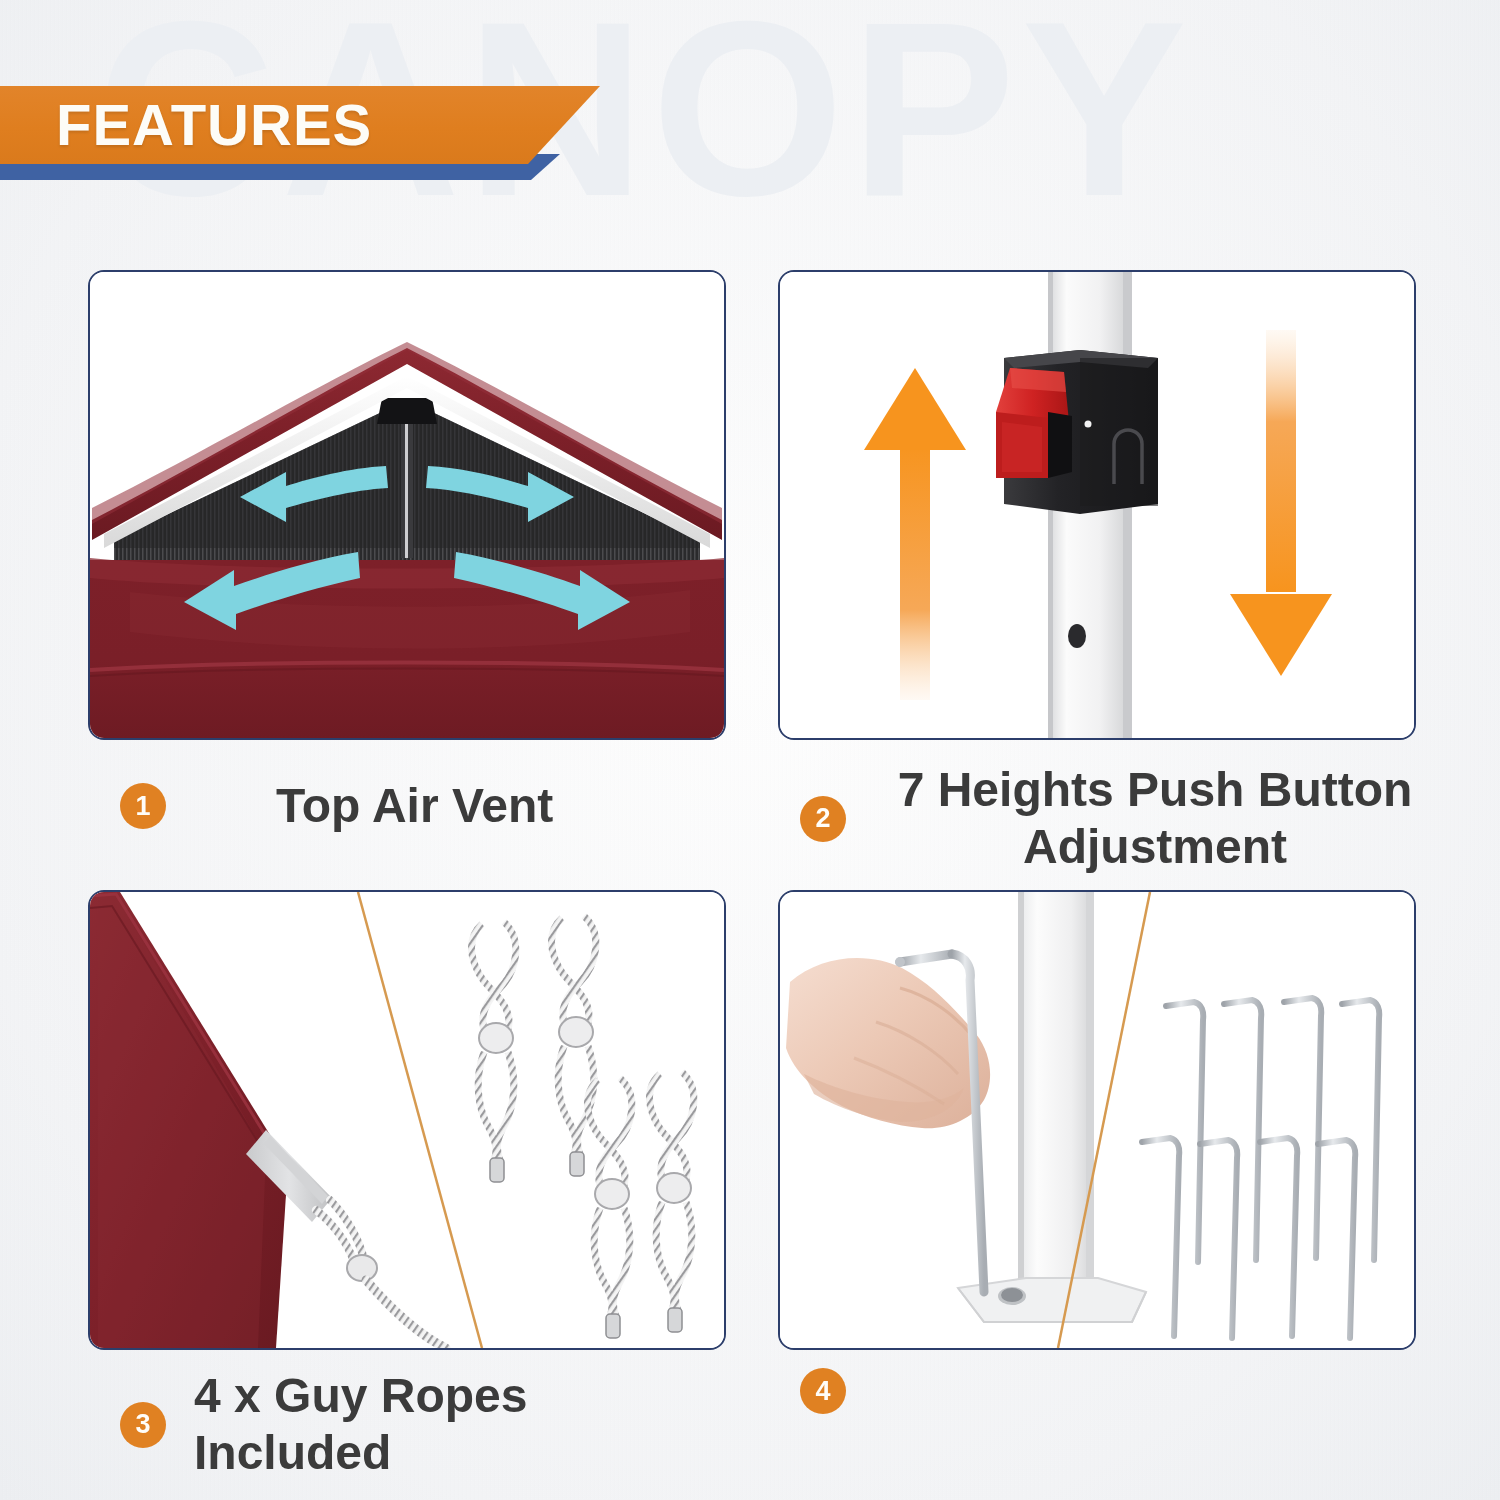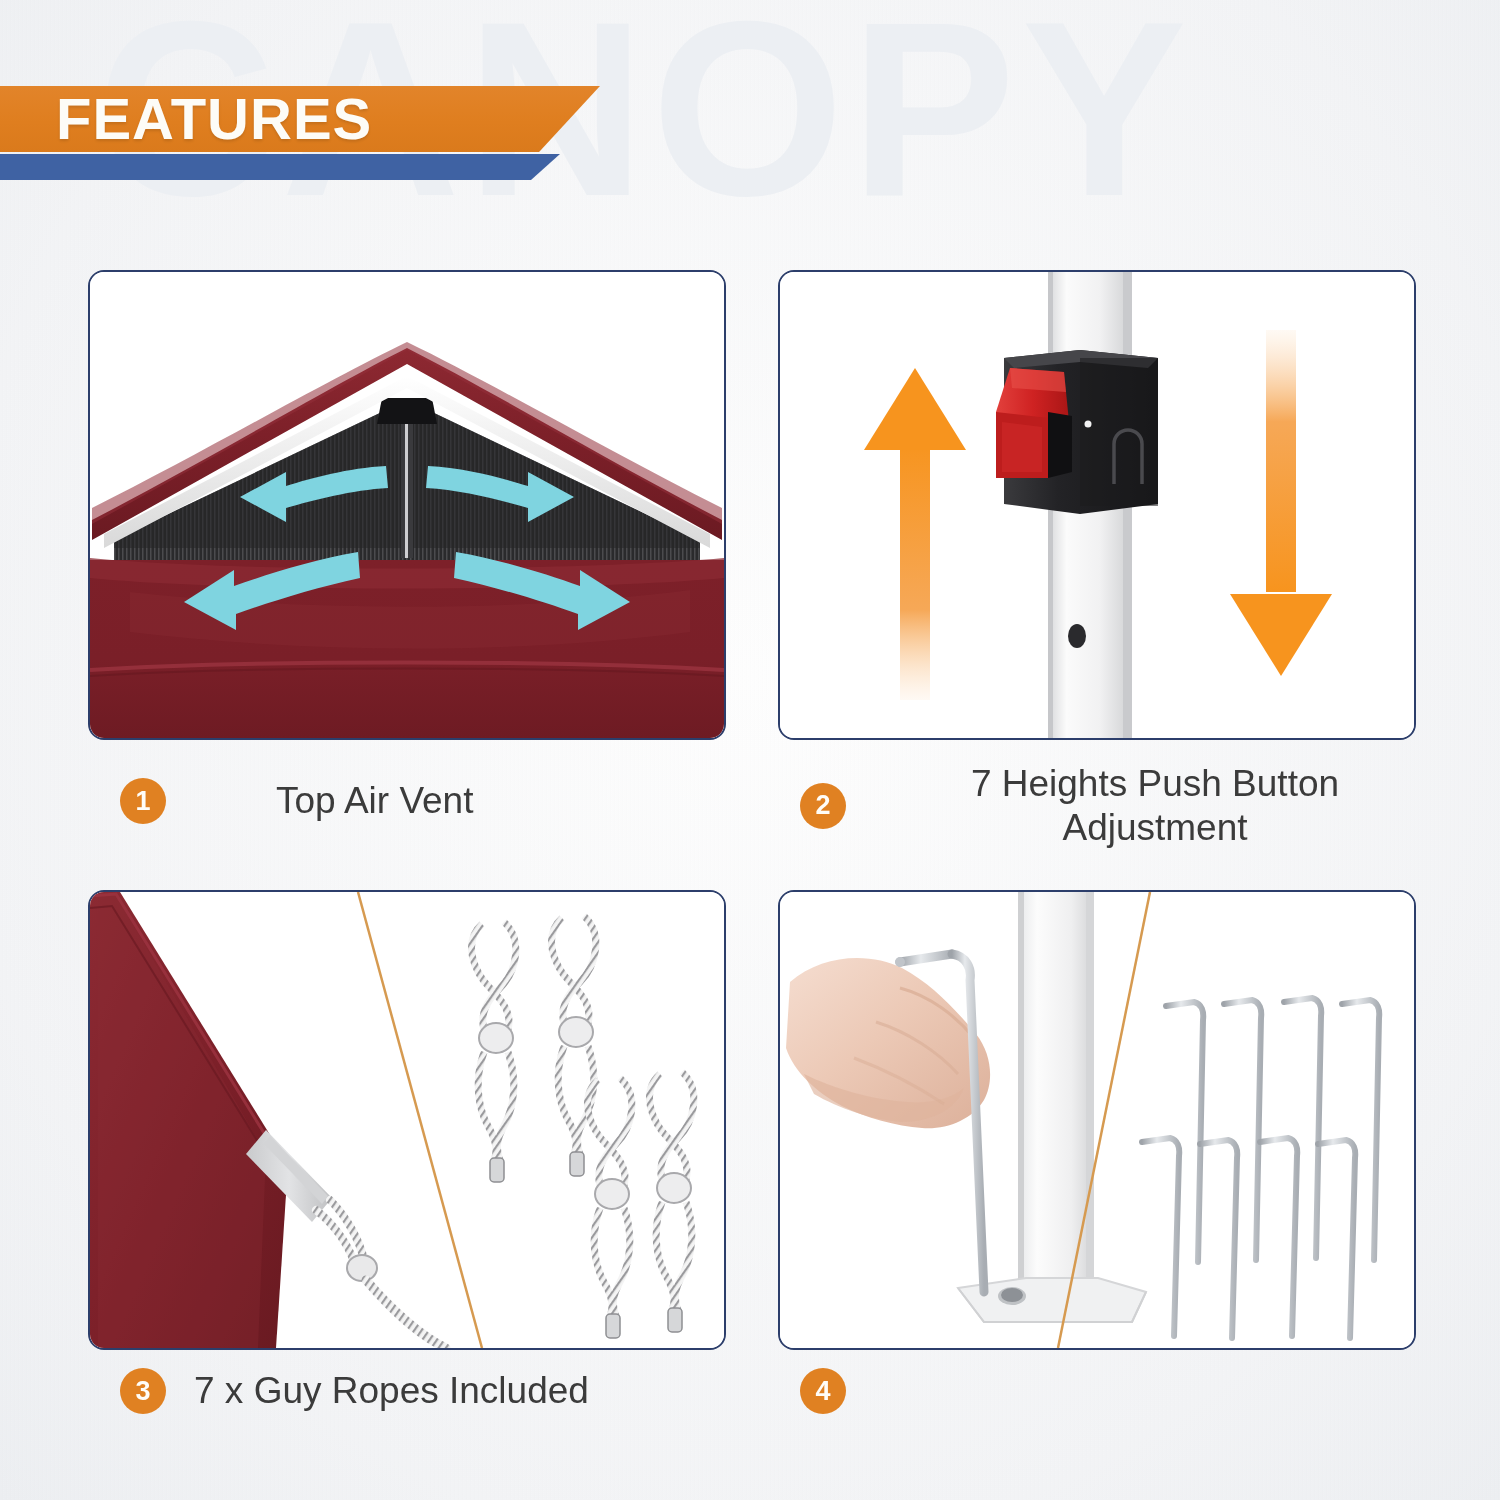--- a/index.html
+++ b/index.html
@@ -42,21 +42,21 @@
   .banner-blue {
     position: absolute;
     top: 68px; left: 0;
     width: 560px; height: 26px;
     background: #3f62a3;
     clip-path: polygon(0 0, 560px 0, 531px 26px, 0 26px);
   }
   .banner-orange {
     position: absolute;
     top: 0; left: 0;
-    width: 600px; height: 66px;
+    width: 600px; height: 78px;
     background: linear-gradient(180deg, #e2842a 0%, #df7e1f 55%, #da7a1c 100%);
     clip-path: polygon(0 0, 600px 0, 528px 78px, 0 78px);
     display: flex; align-items: center;
   }
   .banner-text {
     margin-left: 56px;
     font-size: 58px;
     font-weight: bold;
     color: #fdfcf7;
     letter-spacing: 1px;
@@ -89,22 +89,22 @@
     width: 46px; height: 46px; flex: 0 0 46px;
     border-radius: 50%;
     background: #e08122;
     color: #fffdf8;
     font-size: 27px; font-weight: bold;
     display: flex; align-items: center; justify-content: center;
     line-height: 1;
   }
   .caption-text {
     color: #3b3b3b;
-    font-size: 37px;
-    font-weight: normal;
+    font-size: 48px;
+    font-weight: bold;
     line-height: 1.18;
   }
   .c1 { left: 120px; top: 778px; width: 606px; }
   .c1 .caption-text { margin-left: 110px; }
   .c2 { left: 800px; top: 762px; width: 616px; }
   .c2 .caption-text { margin-left: 48px; text-align: center; flex: 1; }
   .c3 { left: 120px; top: 1368px; width: 606px; }
   .c3 .caption-text { margin-left: 28px; }
   .c4 { left: 800px; top: 1368px; width: 616px; }
   .c4 .caption-text { margin-left: 84px; }
@@ -428,18 +428,18 @@
 <div class="caption c2">
   <div class="badge">2</div>
   <div class="caption-text">
     <div>7 Heights Push Button</div>
     <div>Adjustment</div>
   </div>
 </div>
 
 <div class="caption c3">
   <div class="badge">3</div>
-  <div class="caption-text">7 x Guy Ropes Included</div>
+  <div class="caption-text">4 x Guy Ropes Included</div>
 </div>
 
 <div class="caption c4">
   <div class="badge">4</div>
 </div>
 
 </body></html>

